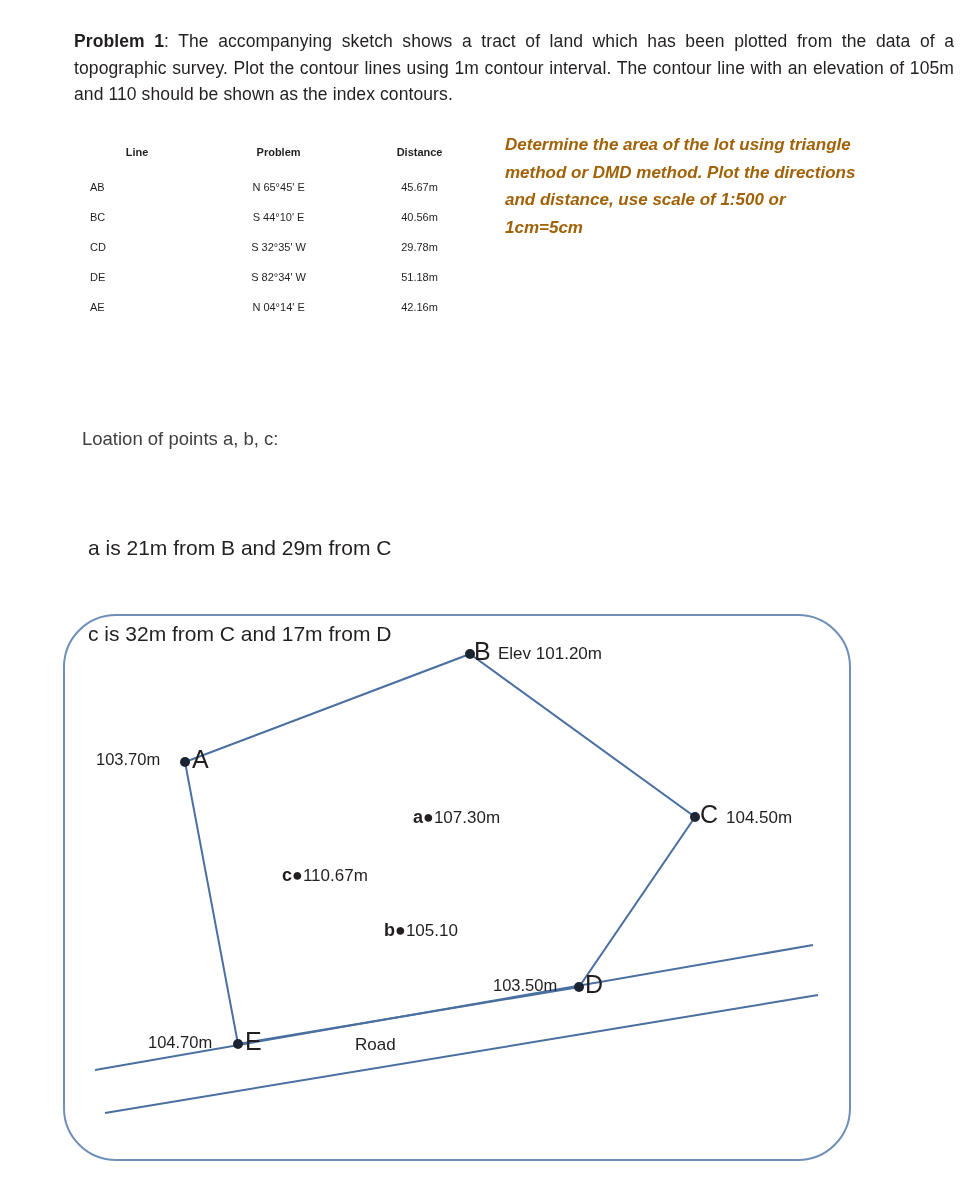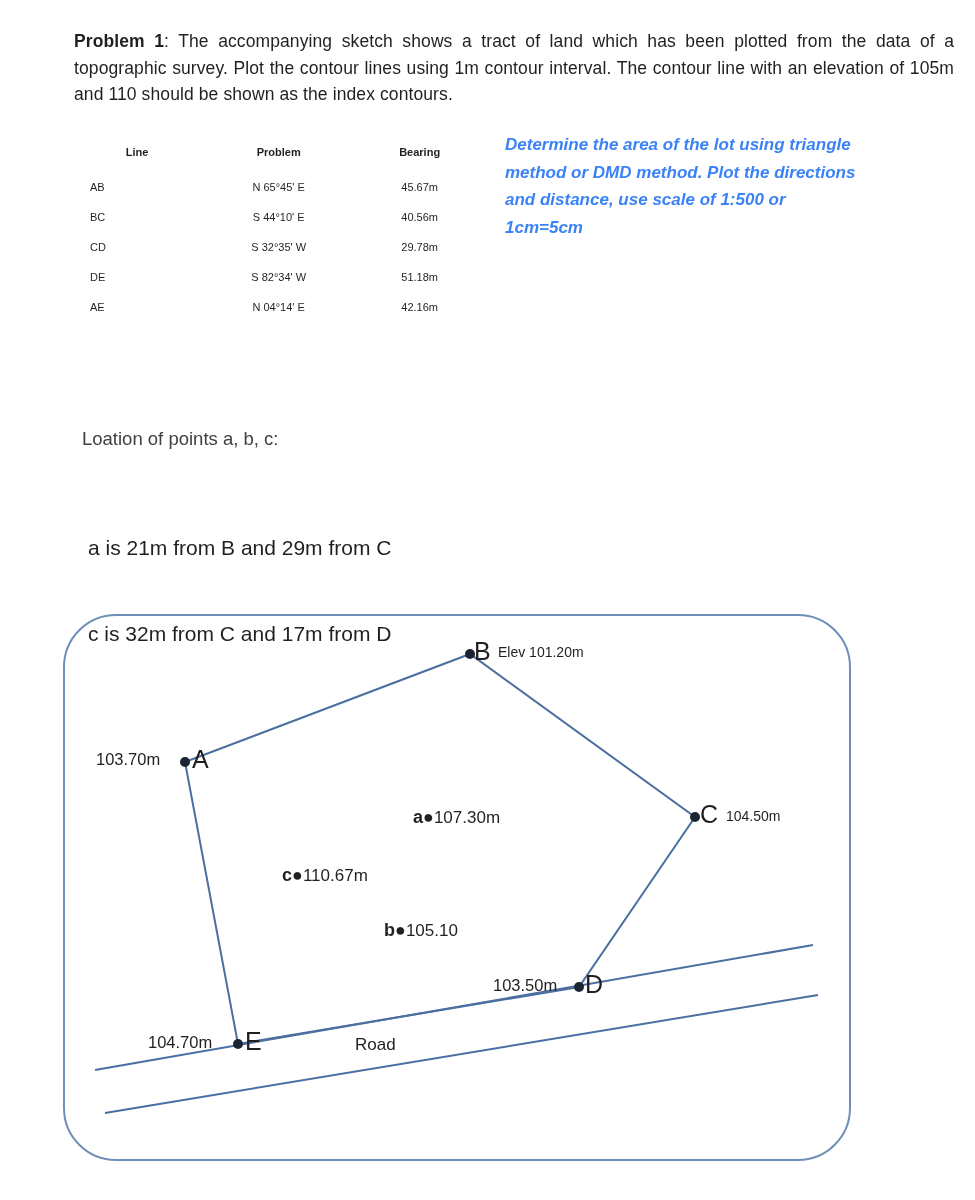--- a/index.html
+++ b/index.html
@@ -49,21 +49,21 @@
   .bearing-table .col-distance{width:120px;}
 
   
   .note{
     position:absolute;
     left:505px; top:131px; width:450px;
     font-style:italic;
     font-weight:bold;
     font-size:17px;
     line-height:1.62;
-    color:#3b82f6;
+    color:#a16207;
   }
 
   
   .loc-heading{
     position:absolute;
     left:82px; top:428px;
     font-size:18.5px;
     color:#404040;
   }
   .loc-lines{
@@ -83,41 +83,41 @@
   }
   .sketch svg{display:block;}
 
   .lbl{
     position:absolute;
     font-family:"Liberation Sans", sans-serif;
     color:#231f20;
     white-space:nowrap;
   }
   .lbl-vertex{font-size:25px;line-height:1;}
-  .lbl-elev{font-size:14px;}
+  .lbl-elev{font-size:17px;}
   .lbl-small{font-size:16.5px;}
   .lbl-interior{font-size:18px;font-weight:bold;}
   .lbl-interior .val{font-weight:normal;font-size:17px;}
   .road-label{font-size:17px;}
 </style>
 </head>
 <body>
 
 <div class="page">
 
   <div class="problem-statement">
     <span class="lead">Problem 1</span><span>: </span><span>The accompanying sketch shows a tract of land which has been plotted from the data of a topographic survey. Plot the contour lines using 1m  contour interval. The contour line with an elevation of 105m and 110 should be shown as the index contours.</span>
   </div>
 
   <table class="bearing-table">
     <thead>
       <tr>
         <th class="col-line">Line</th>
         <th class="col-bearing">Problem</th>
-        <th class="col-distance">Bearing</th>
+        <th class="col-distance">Distance</th>
       </tr>
     </thead>
     <tbody>
       <tr>
         <td class="col-line">AB</td>
         <td class="col-bearing">N 65°45' E</td>
         <td class="col-distance">45.67m</td>
       </tr>
       <tr>
         <td class="col-line">BC</td>

